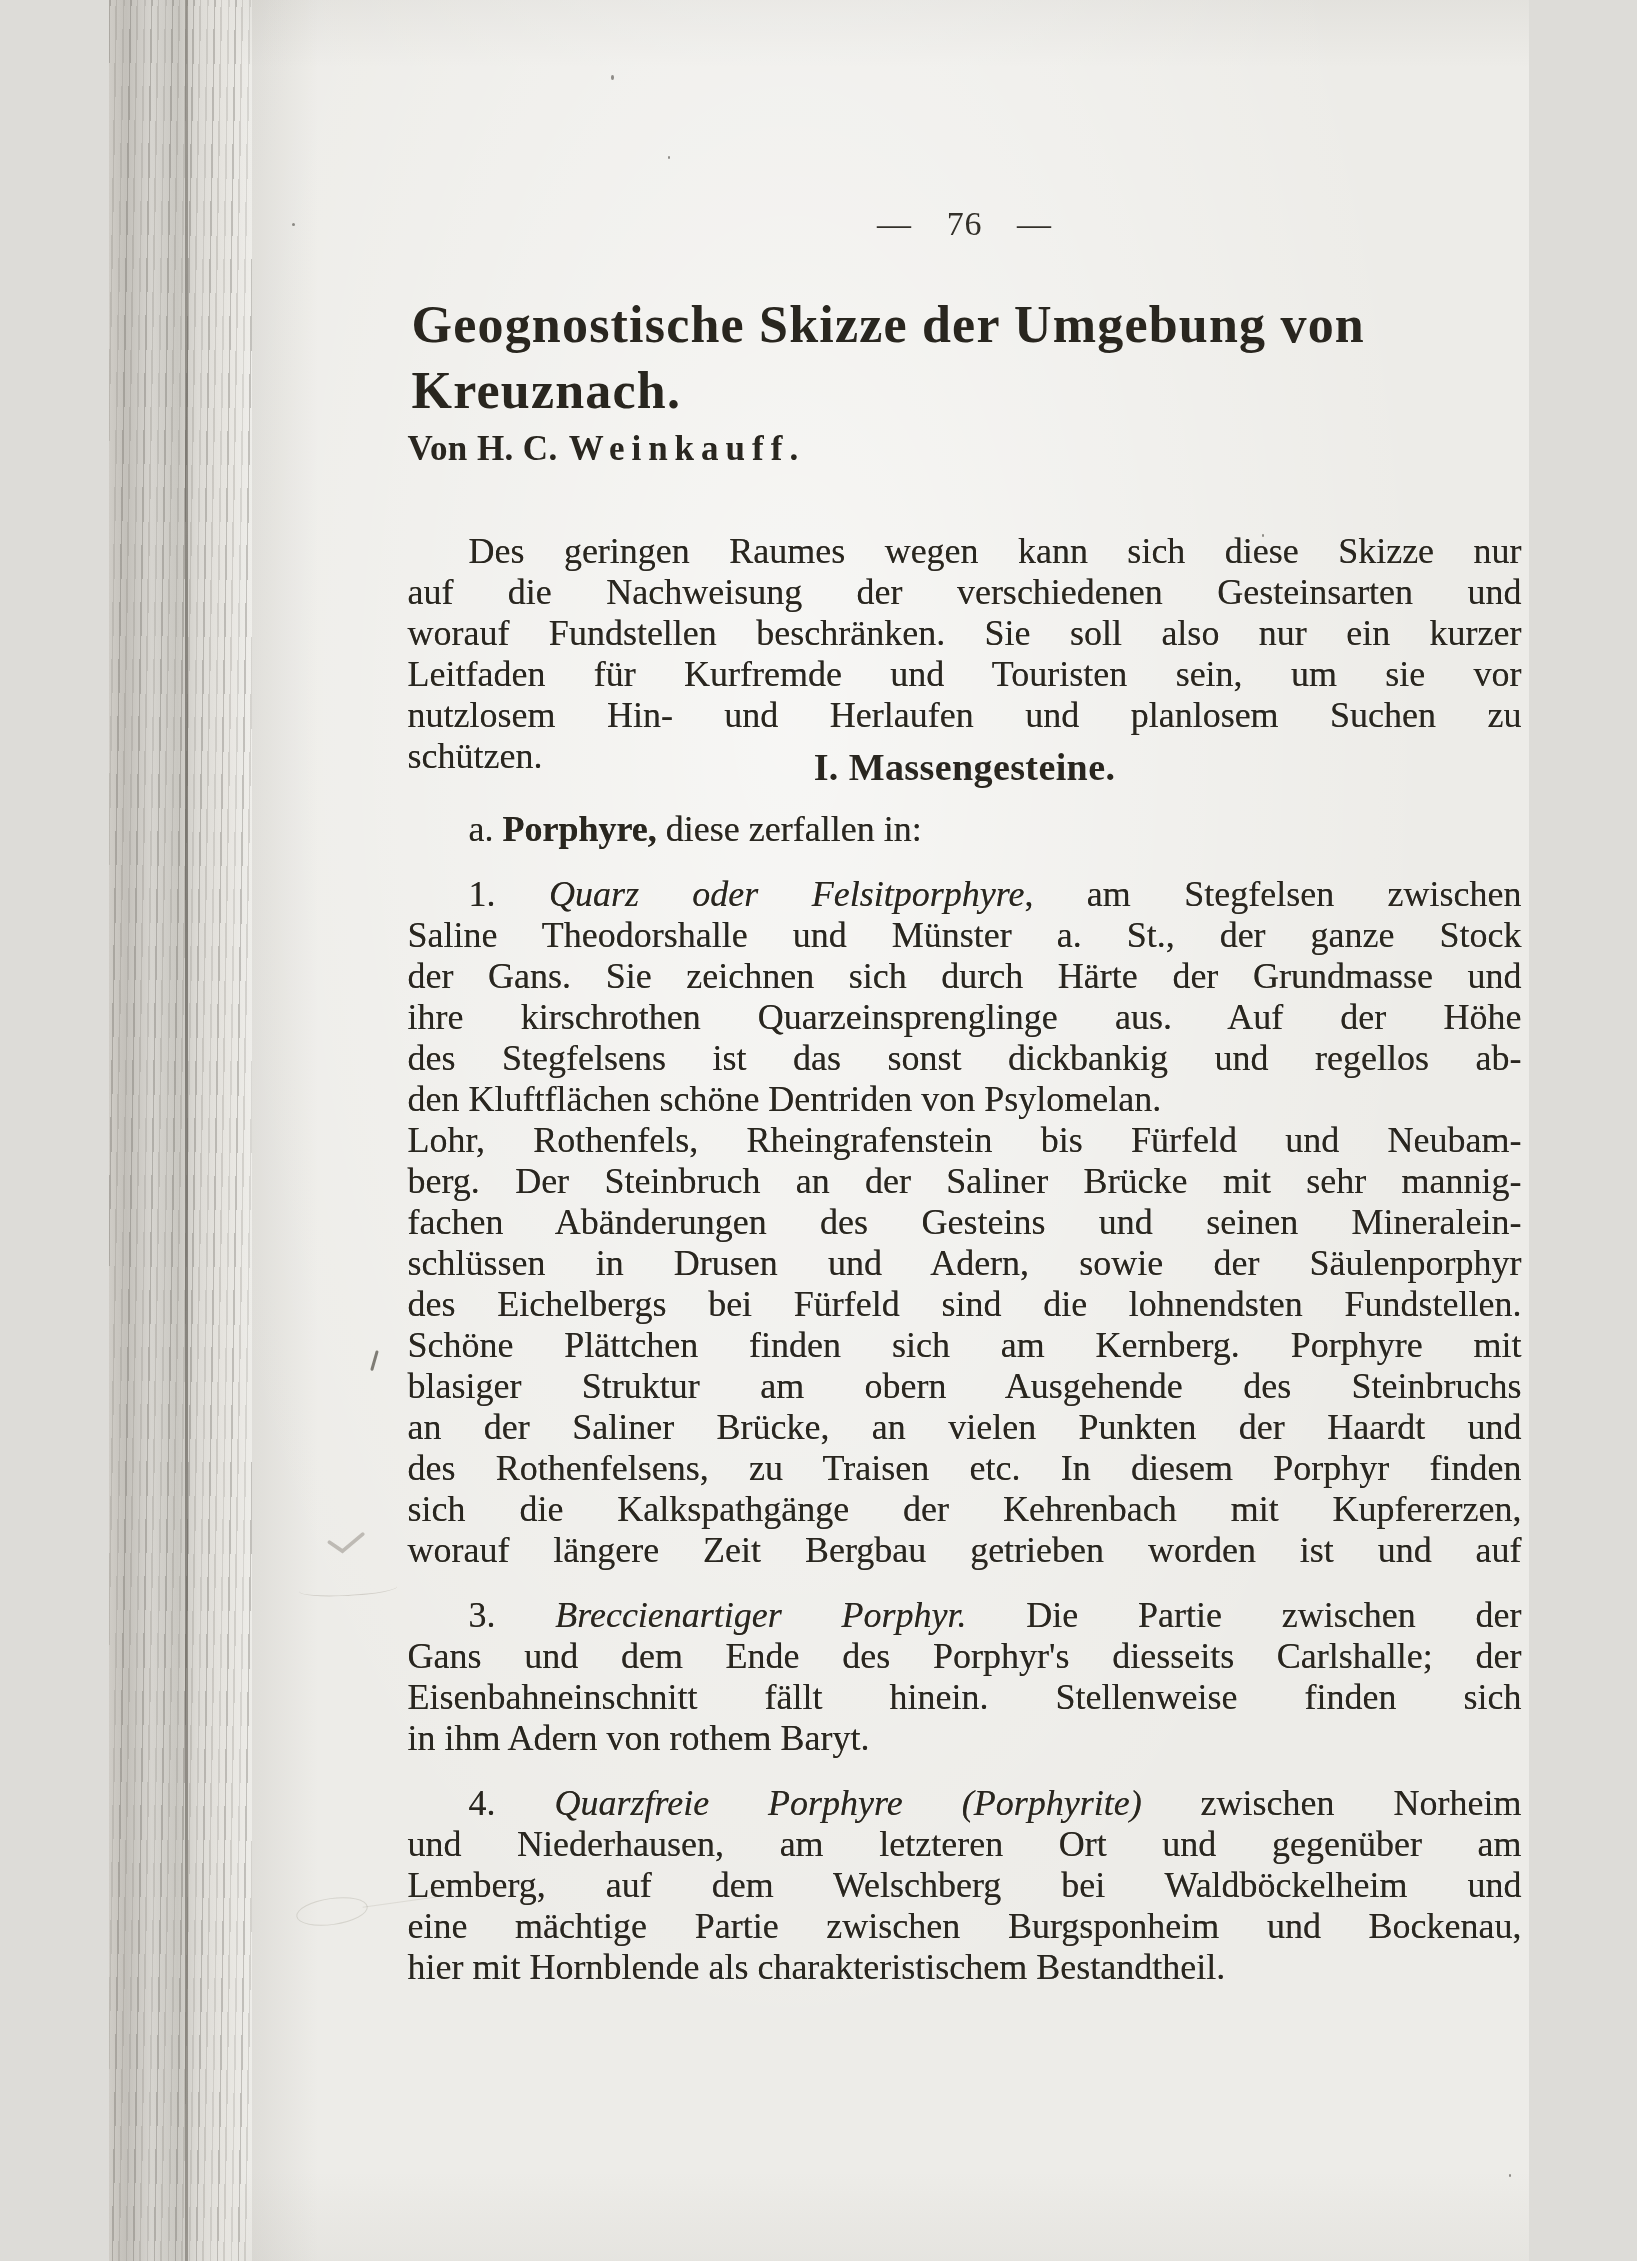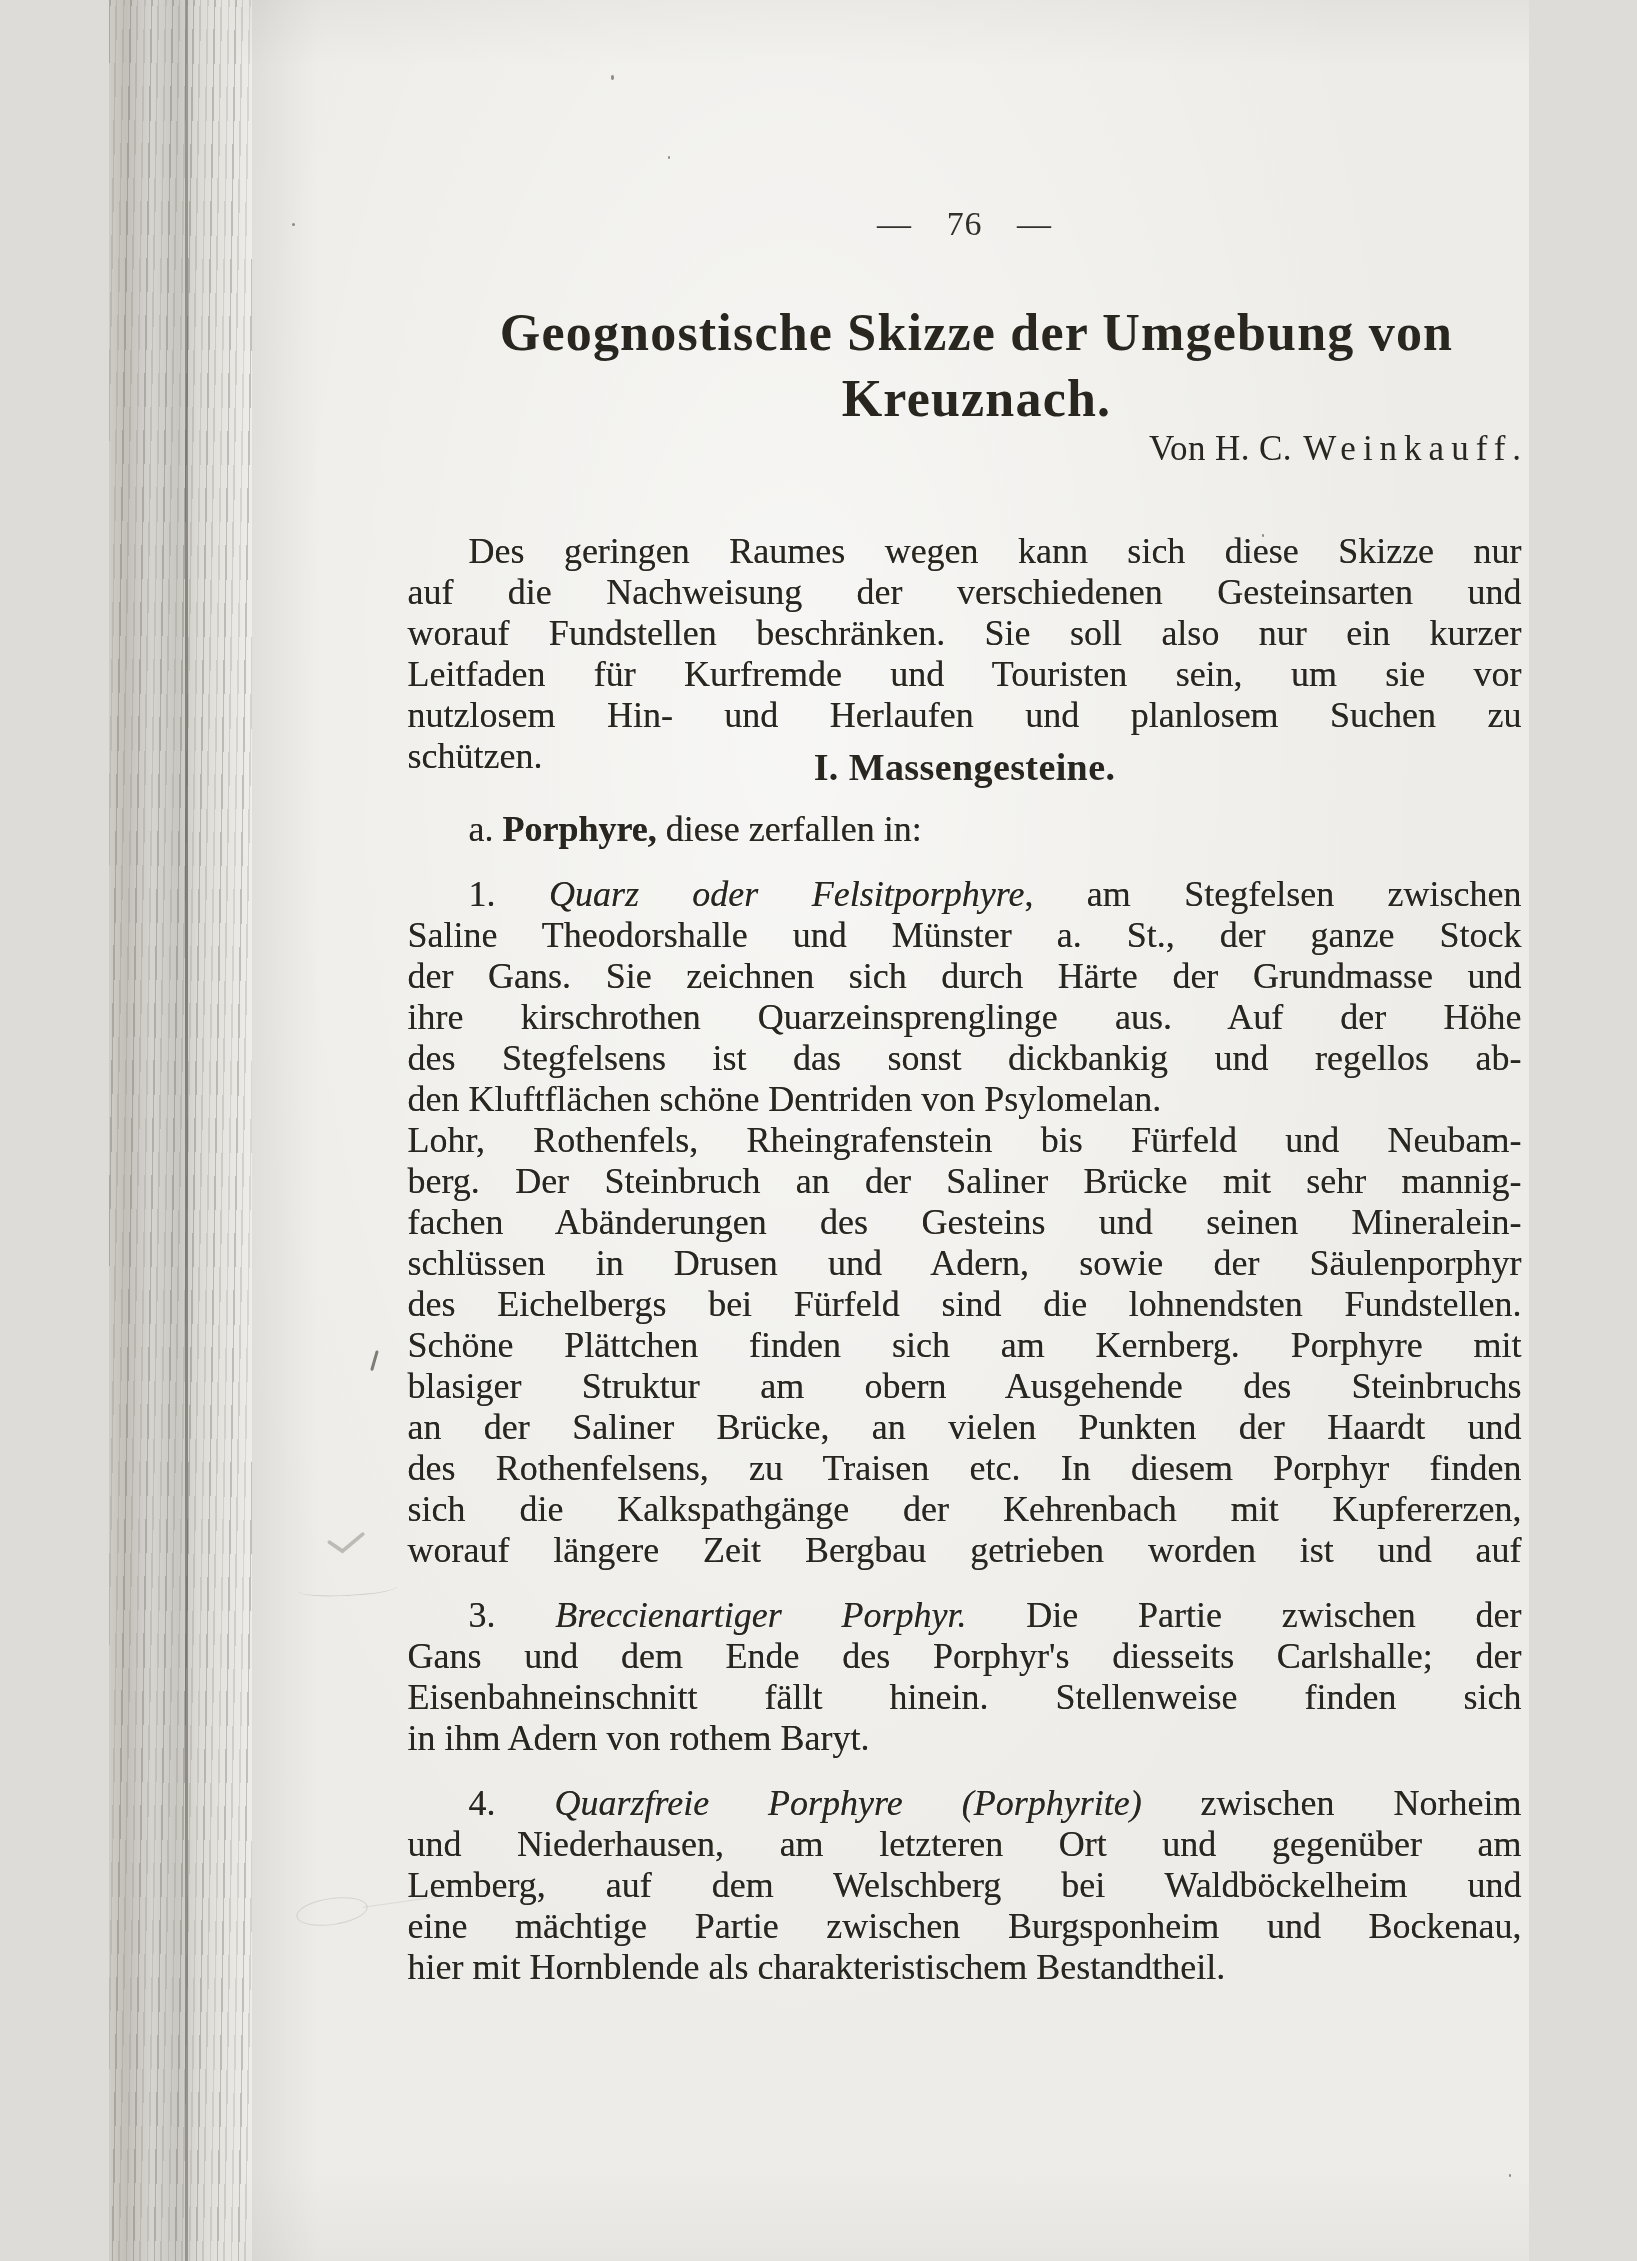--- a/index.html
+++ b/index.html
@@ -60,26 +60,26 @@
     border-radius:1.6px;
   }
   
   .col{position:absolute;left:299px;width:1114px;}
   .pagenum{
     top:205px;text-align:center;
     font-size:34px;letter-spacing:0.8px;word-spacing:0.75em;
     color:#33302a;
   }
   .title{
-    top:288px;margin:12px;text-align:center;
+    top:288px;margin:4px;text-align:left;
     font-size:52px;font-weight:bold;line-height:66px;letter-spacing:1.2px;
   }
   .byline{
-    top:429px;text-align:right;
-    font-size:35px;font-weight:normal;letter-spacing:0.4px;
+    top:429px;text-align:left;
+    font-size:35px;font-weight:bold;letter-spacing:0.4px;
   }
   .byline .gesperrt{letter-spacing:0.2em;margin-left:0.32em;}
   .heading{
     top:746px;margin:0;text-align:center;
     font-size:38px;font-weight:bold;line-height:43px;letter-spacing:0.4px;
   }
   .intro{top:507px;}
   .items{top:785px;}
   .para{font-size:36px;line-height:41px;}
   .line{

